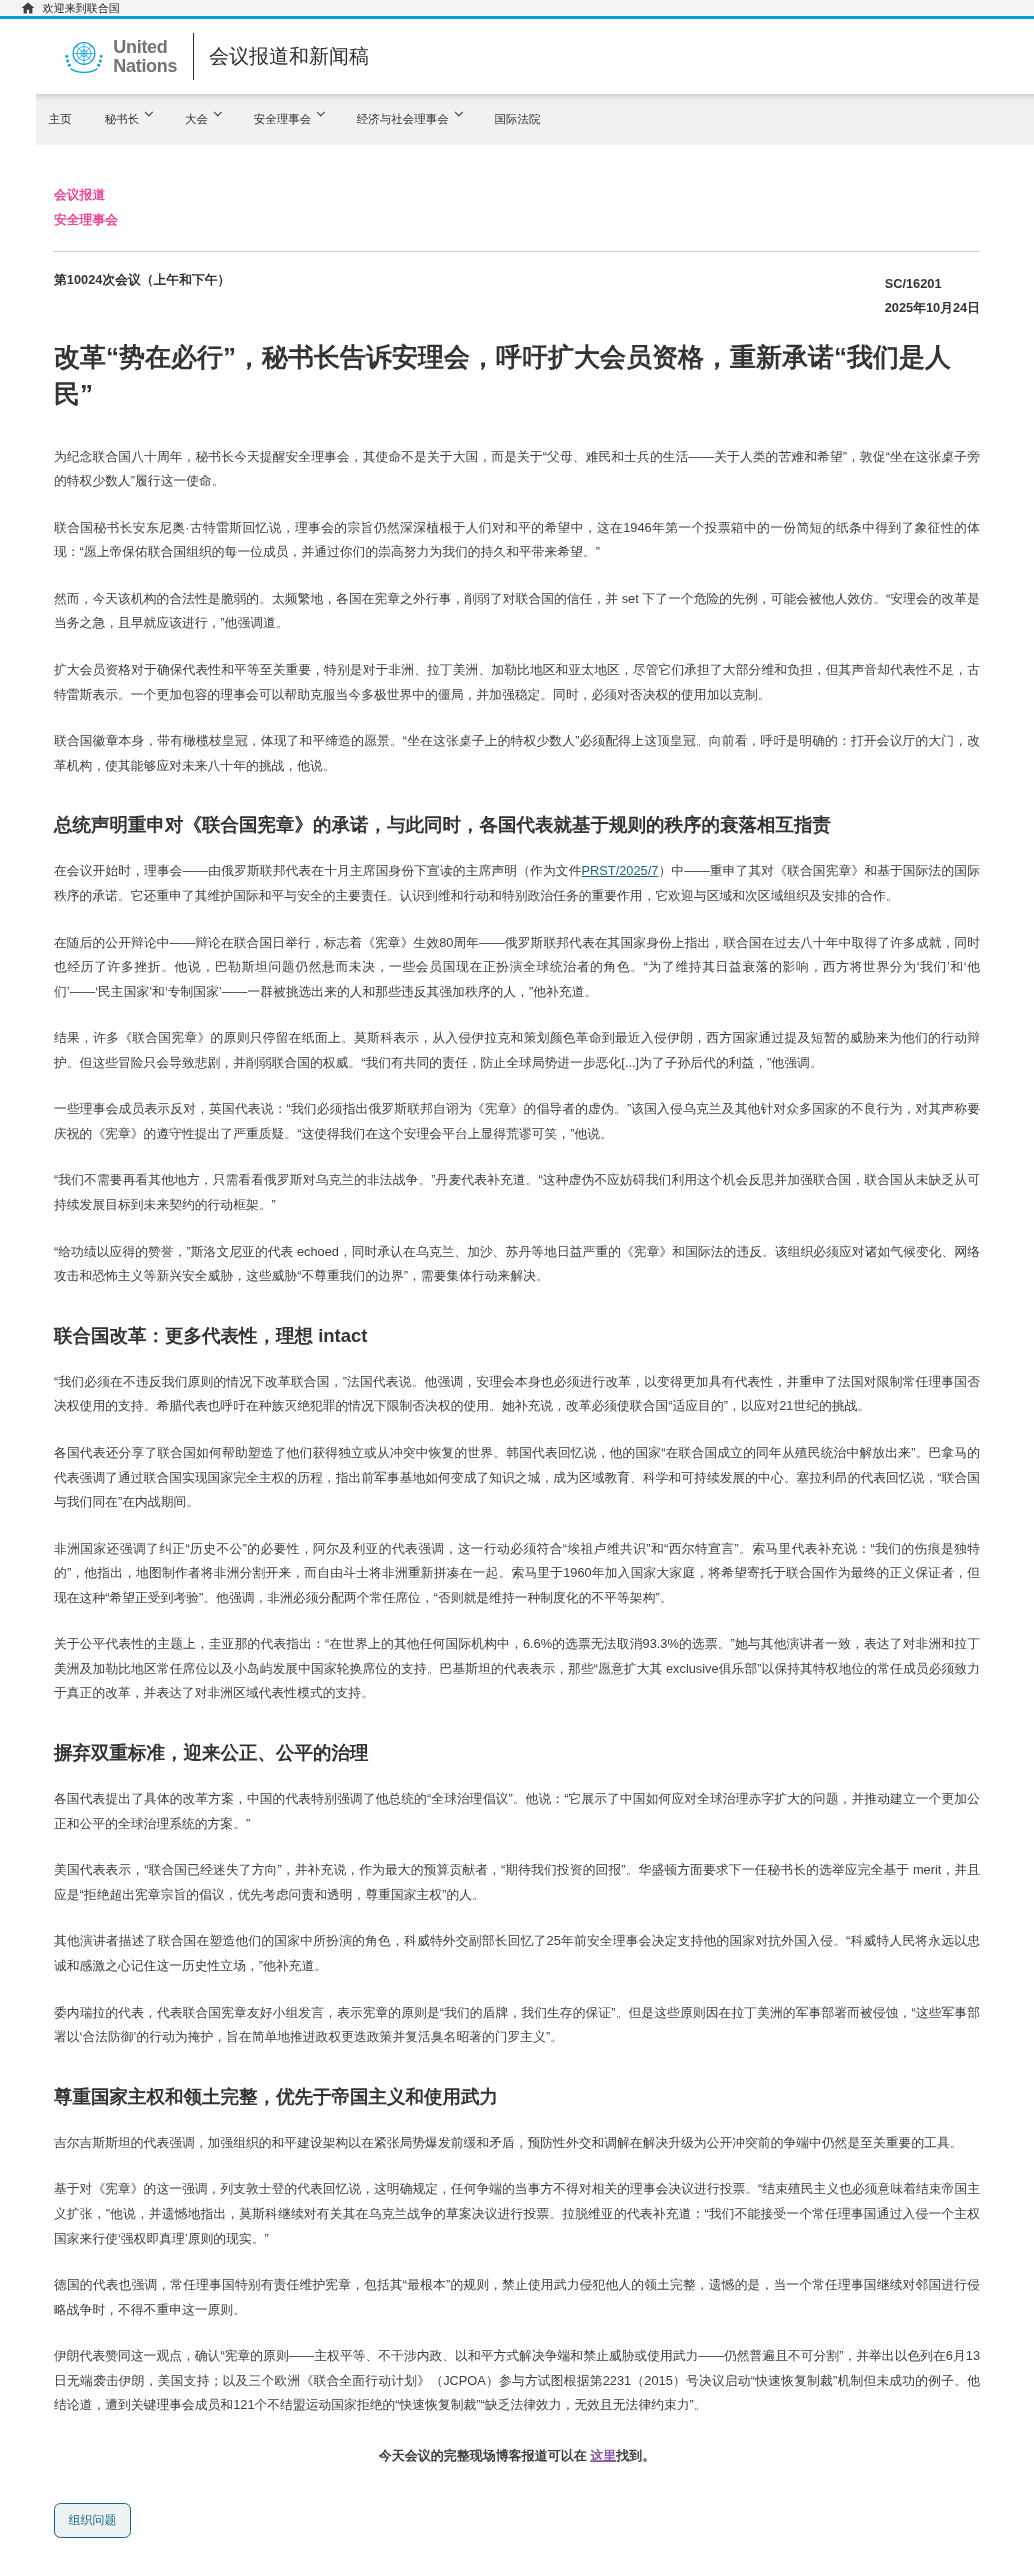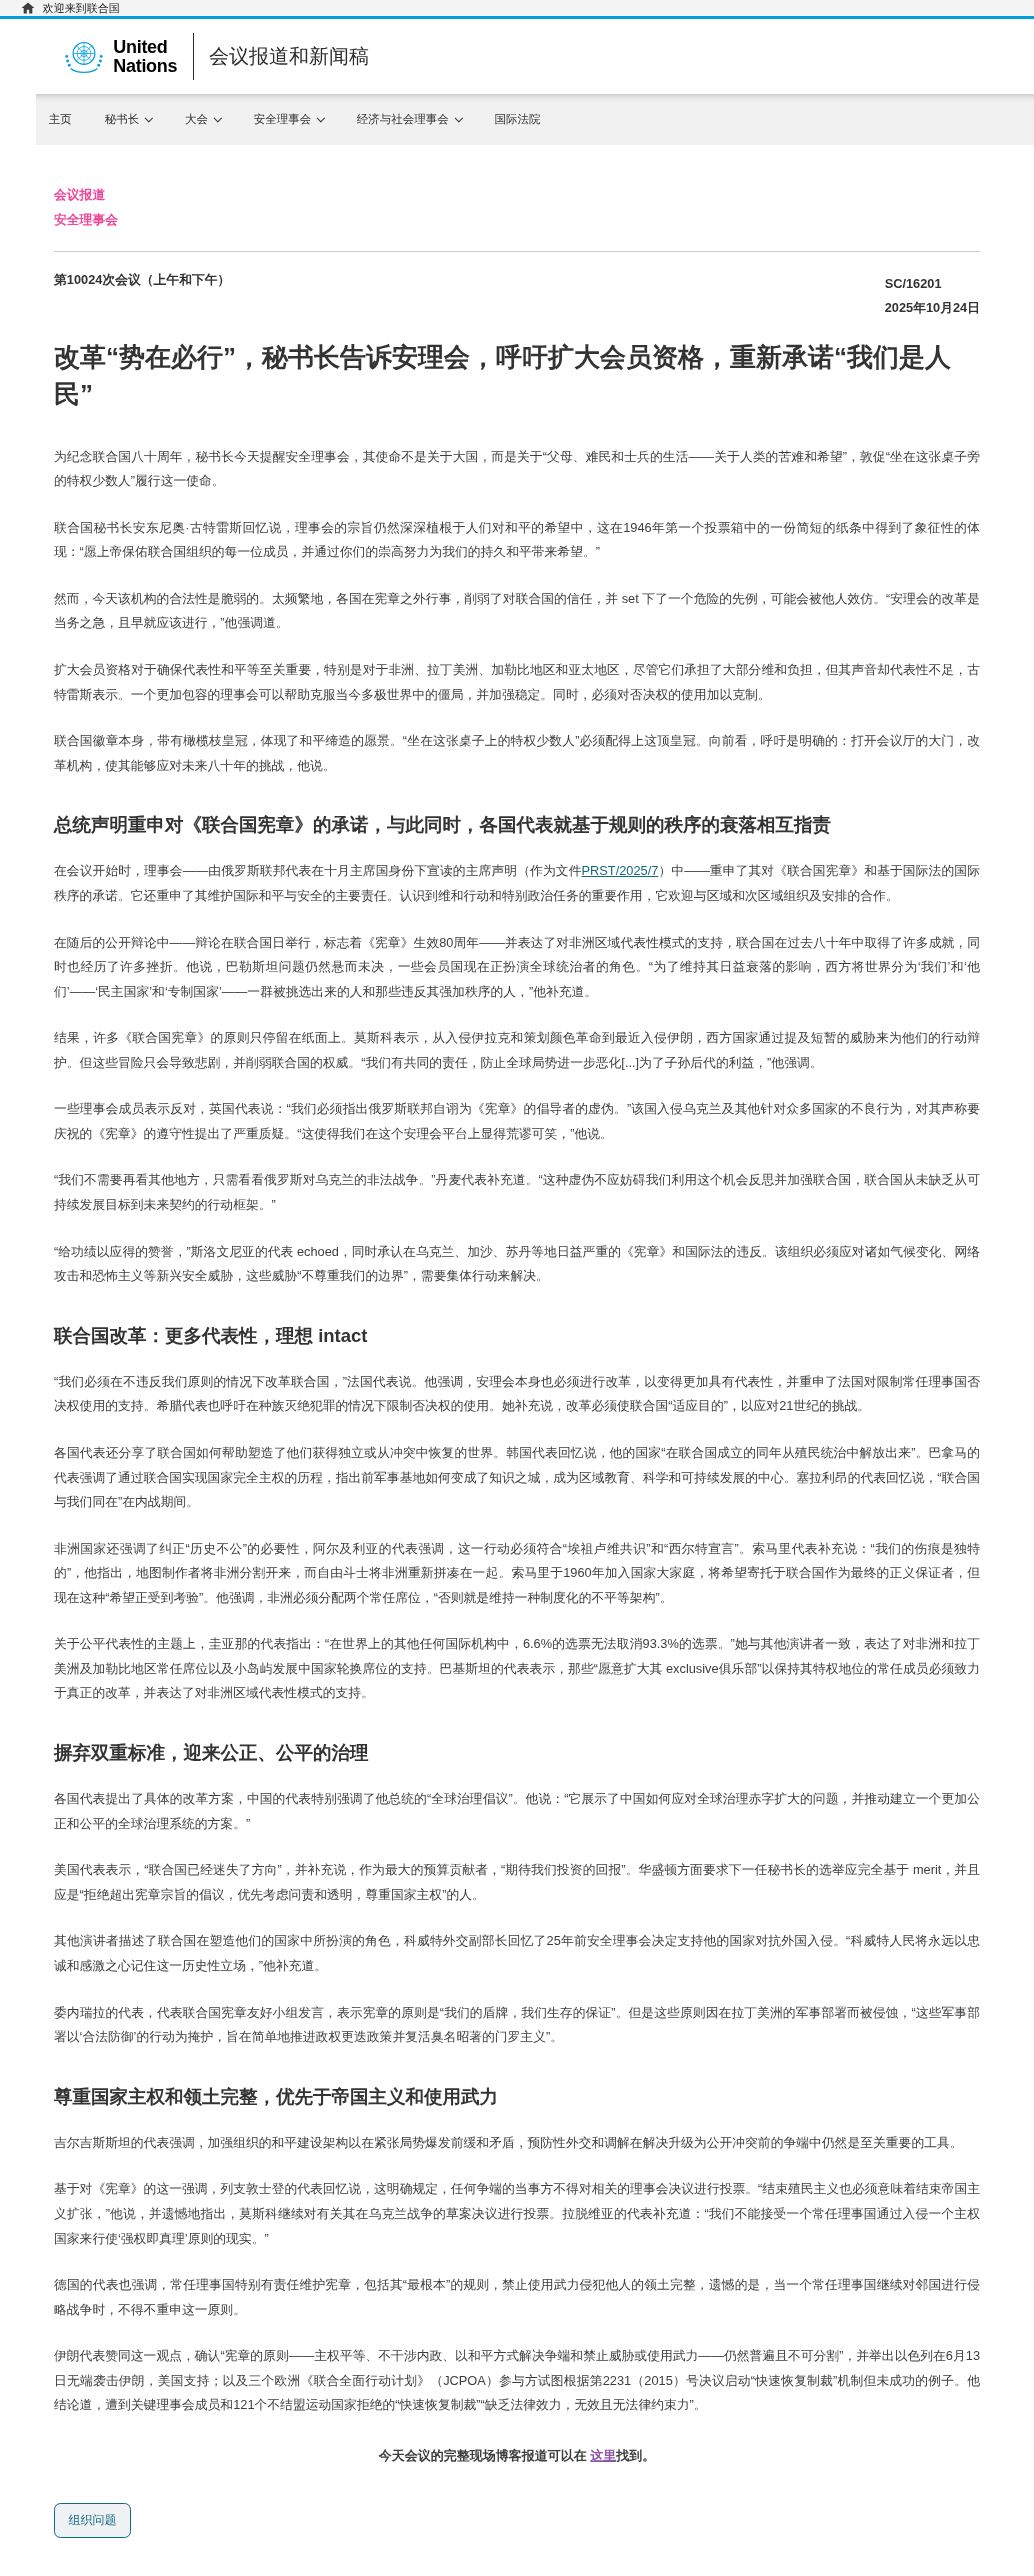--- a/index.html
+++ b/index.html
@@ -32,40 +32,40 @@
     height: 75px;
     display: flex;
     align-items: center;
     padding-left: 63px;
   }
   .brand-link { display: flex; align-items: center; text-decoration: none; color: inherit; }
   .org-name {
     font-weight: bold;
     font-size: 18px;
     line-height: 1.04;
-    color: #000000;
+    color: #737373;
     margin-left: 8.3px;
     letter-spacing: -0.3px;
   }
   .header-divider { width: 1.3px; height: 47px; background: #2b2b2b; margin: 0 15.3px; }
   .site-title { font-size: 20px; font-weight: normal; color: #2b2b2b; }
 
   
   .main-nav {
     margin-left: 36px;
     background: #f1f1f1;
     height: 51px;
     display: flex;
     align-items: center;
     gap: 33px;
     padding-left: 12.8px;
     box-shadow: inset 0 9px 7.7px -7.7px rgba(0,0,0,0.22);
     font-size: 11.5px;
   }
-  .nav-item { display: flex; align-items: center; gap: 7px; color: #333; text-decoration: none; cursor: pointer; font-family: Liberation Serif, serif; }
+  .nav-item { display: flex; align-items: flex-start; gap: 7px; color: #333; text-decoration: none; cursor: pointer; font-family: Liberation Serif, serif; }
   .chevron {
     width: 5.7px; height: 5.7px;
     border-right: 1.3px solid #3a3a3a;
     border-bottom: 1.3px solid #3a3a3a;
     transform: rotate(45deg) translate(-0.6px,-0.6px);
     margin-top: -2.6px;
   }
 
   
   .container { padding: 0 54px; }
@@ -222,21 +222,21 @@
 
     <p class="body-text">为纪念联合国八十周年，秘书长今天提醒安全理事会，其使命不是关于大国，而是关于“父母、难民和士兵的生活——关于人类的苦难和希望”，敦促“坐在这张桌子旁的特权少数人”履行这一使命。</p>
     <p class="body-text">联合国秘书长安东尼奥·古特雷斯回忆说，理事会的宗旨仍然深深植根于人们对和平的希望中，这在1946年第一个投票箱中的一份简短的纸条中得到了象征性的体现：“愿上帝保佑联合国组织的每一位成员，并通过你们的崇高努力为我们的持久和平带来希望。”</p>
     <p class="body-text">然而，今天该机构的合法性是脆弱的。太频繁地，各国在宪章之外行事，削弱了对联合国的信任，并 set 下了一个危险的先例，可能会被他人效仿。“安理会的改革是当务之急，且早就应该进行，”他强调道。</p>
     <p class="body-text">扩大会员资格对于确保代表性和平等至关重要，特别是对于非洲、拉丁美洲、加勒比地区和亚太地区，尽管它们承担了大部分维和负担，但其声音却代表性不足，古特雷斯表示。一个更加包容的理事会可以帮助克服当今多极世界中的僵局，并加强稳定。同时，必须对否决权的使用加以克制。</p>
     <p class="body-text">联合国徽章本身，带有橄榄枝皇冠，体现了和平缔造的愿景。“坐在这张桌子上的特权少数人”必须配得上这顶皇冠。向前看，呼吁是明确的：打开会议厅的大门，改革机构，使其能够应对未来八十年的挑战，他说。</p>
 
     
     <h2 class="section-heading">总统声明重申对《联合国宪章》的承诺，与此同时，各国代表就基于规则的秩序的衰落相互指责</h2>
     <p class="body-text"><span>在会议开始时，理事会——由俄罗斯联邦代表在十月主席国身份下宣读的主席声明（作为文件</span><a href="#" class="doc-link">PRST/2025/7</a><span>）中——重申了其对《联合国宪章》和基于国际法的国际秩序的承诺。它还重申了其维护国际和平与安全的主要责任。认识到维和行动和特别政治任务的重要作用，它欢迎与区域和次区域组织及安排的合作。</span></p>
-    <p class="body-text">在随后的公开辩论中——辩论在联合国日举行，标志着《宪章》生效80周年——并表达了对非洲区域代表性模式的支持，联合国在过去八十年中取得了许多成就，同时也经历了许多挫折。他说，巴勒斯坦问题仍然悬而未决，一些会员国现在正扮演全球统治者的角色。“为了维持其日益衰落的影响，西方将世界分为‘我们’和‘他们’——‘民主国家’和‘专制国家’——一群被挑选出来的人和那些违反其强加秩序的人，”他补充道。</p>
+    <p class="body-text">在随后的公开辩论中——辩论在联合国日举行，标志着《宪章》生效80周年——俄罗斯联邦代表在其国家身份上指出，联合国在过去八十年中取得了许多成就，同时也经历了许多挫折。他说，巴勒斯坦问题仍然悬而未决，一些会员国现在正扮演全球统治者的角色。“为了维持其日益衰落的影响，西方将世界分为‘我们’和‘他们’——‘民主国家’和‘专制国家’——一群被挑选出来的人和那些违反其强加秩序的人，”他补充道。</p>
     <p class="body-text">结果，许多《联合国宪章》的原则只停留在纸面上。莫斯科表示，从入侵伊拉克和策划颜色革命到最近入侵伊朗，西方国家通过提及短暂的威胁来为他们的行动辩护。但这些冒险只会导致悲剧，并削弱联合国的权威。“我们有共同的责任，防止全球局势进一步恶化[...]为了子孙后代的利益，”他强调。</p>
     <p class="body-text">一些理事会成员表示反对，英国代表说：“我们必须指出俄罗斯联邦自诩为《宪章》的倡导者的虚伪。”该国入侵乌克兰及其他针对众多国家的不良行为，对其声称要庆祝的《宪章》的遵守性提出了严重质疑。“这使得我们在这个安理会平台上显得荒谬可笑，”他说。</p>
     <p class="body-text">“我们不需要再看其他地方，只需看看俄罗斯对乌克兰的非法战争。”丹麦代表补充道。“这种虚伪不应妨碍我们利用这个机会反思并加强联合国，联合国从未缺乏从可持续发展目标到未来契约的行动框架。”</p>
     <p class="body-text">“给功绩以应得的赞誉，”斯洛文尼亚的代表 echoed，同时承认在乌克兰、加沙、苏丹等地日益严重的《宪章》和国际法的违反。该组织必须应对诸如气候变化、网络攻击和恐怖主义等新兴安全威胁，这些威胁“不尊重我们的边界”，需要集体行动来解决。</p>
 
     
     <h2 class="section-heading">联合国改革：更多代表性，理想 intact</h2>
     <p class="body-text">“我们必须在不违反我们原则的情况下改革联合国，”法国代表说。他强调，安理会本身也必须进行改革，以变得更加具有代表性，并重申了法国对限制常任理事国否决权使用的支持。希腊代表也呼吁在种族灭绝犯罪的情况下限制否决权的使用。她补充说，改革必须使联合国“适应目的”，以应对21世纪的挑战。</p>
     <p class="body-text">各国代表还分享了联合国如何帮助塑造了他们获得独立或从冲突中恢复的世界。韩国代表回忆说，他的国家“在联合国成立的同年从殖民统治中解放出来”。巴拿马的代表强调了通过联合国实现国家完全主权的历程，指出前军事基地如何变成了知识之城，成为区域教育、科学和可持续发展的中心。塞拉利昂的代表回忆说，“联合国与我们同在”在内战期间。</p>
     <p class="body-text">非洲国家还强调了纠正“历史不公”的必要性，阿尔及利亚的代表强调，这一行动必须符合“埃祖卢维共识”和“西尔特宣言”。索马里代表补充说：“我们的伤痕是独特的”，他指出，地图制作者将非洲分割开来，而自由斗士将非洲重新拼凑在一起。索马里于1960年加入国家大家庭，将希望寄托于联合国作为最终的正义保证者，但现在这种“希望正受到考验”。他强调，非洲必须分配两个常任席位，“否则就是维持一种制度化的不平等架构”。</p>

